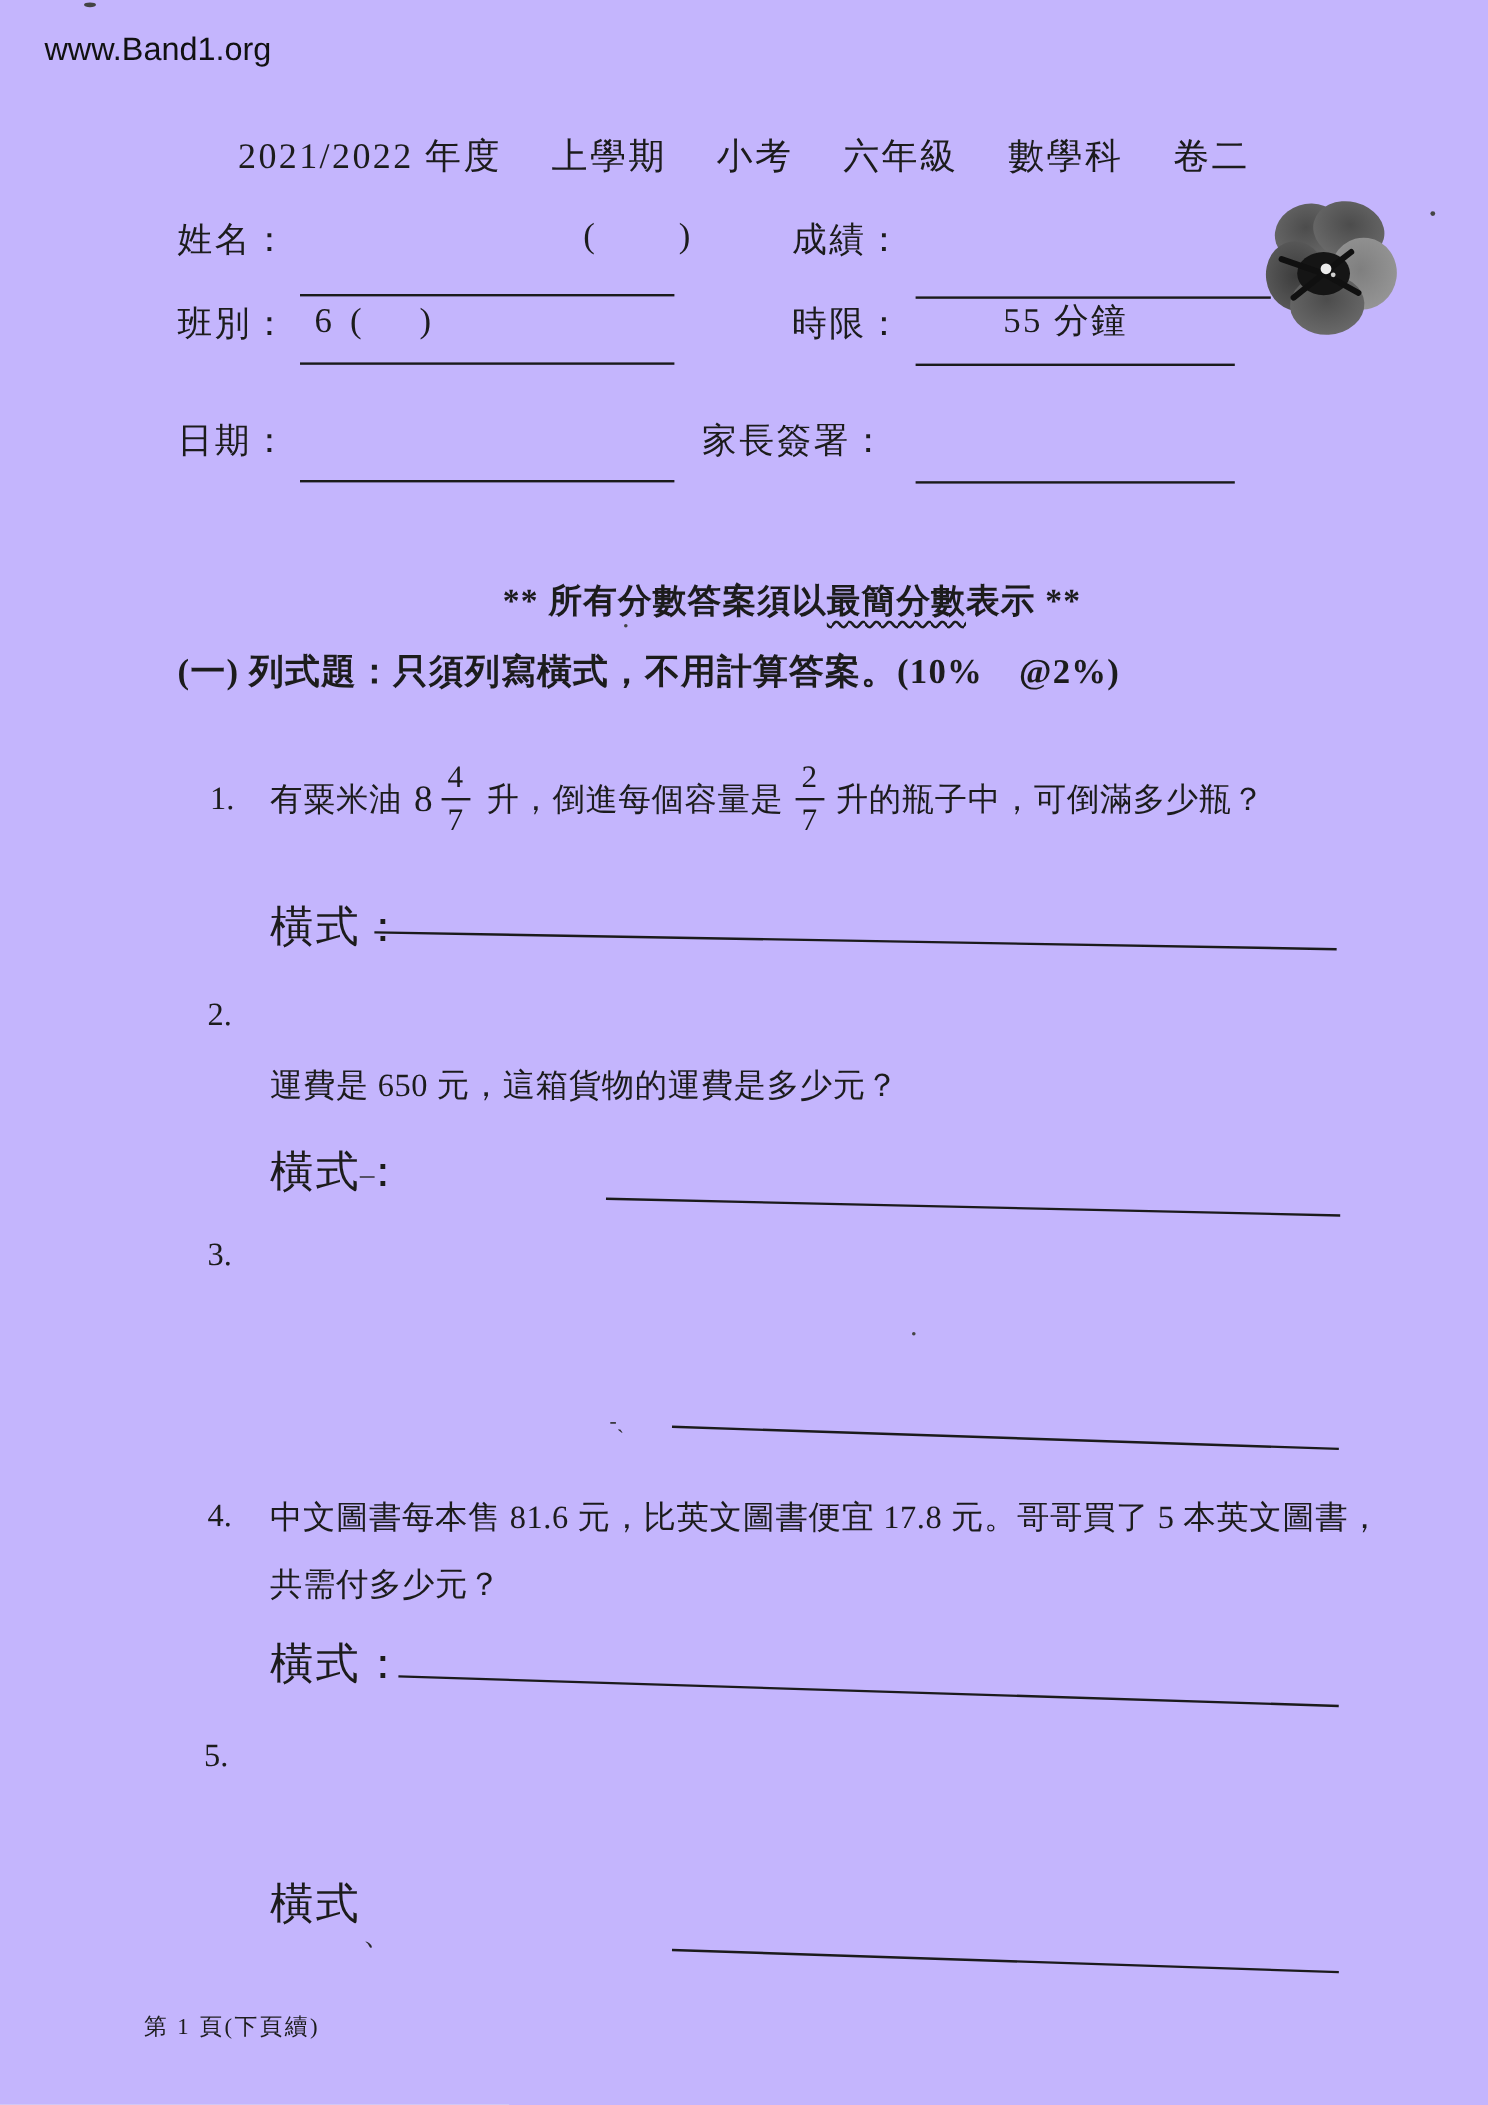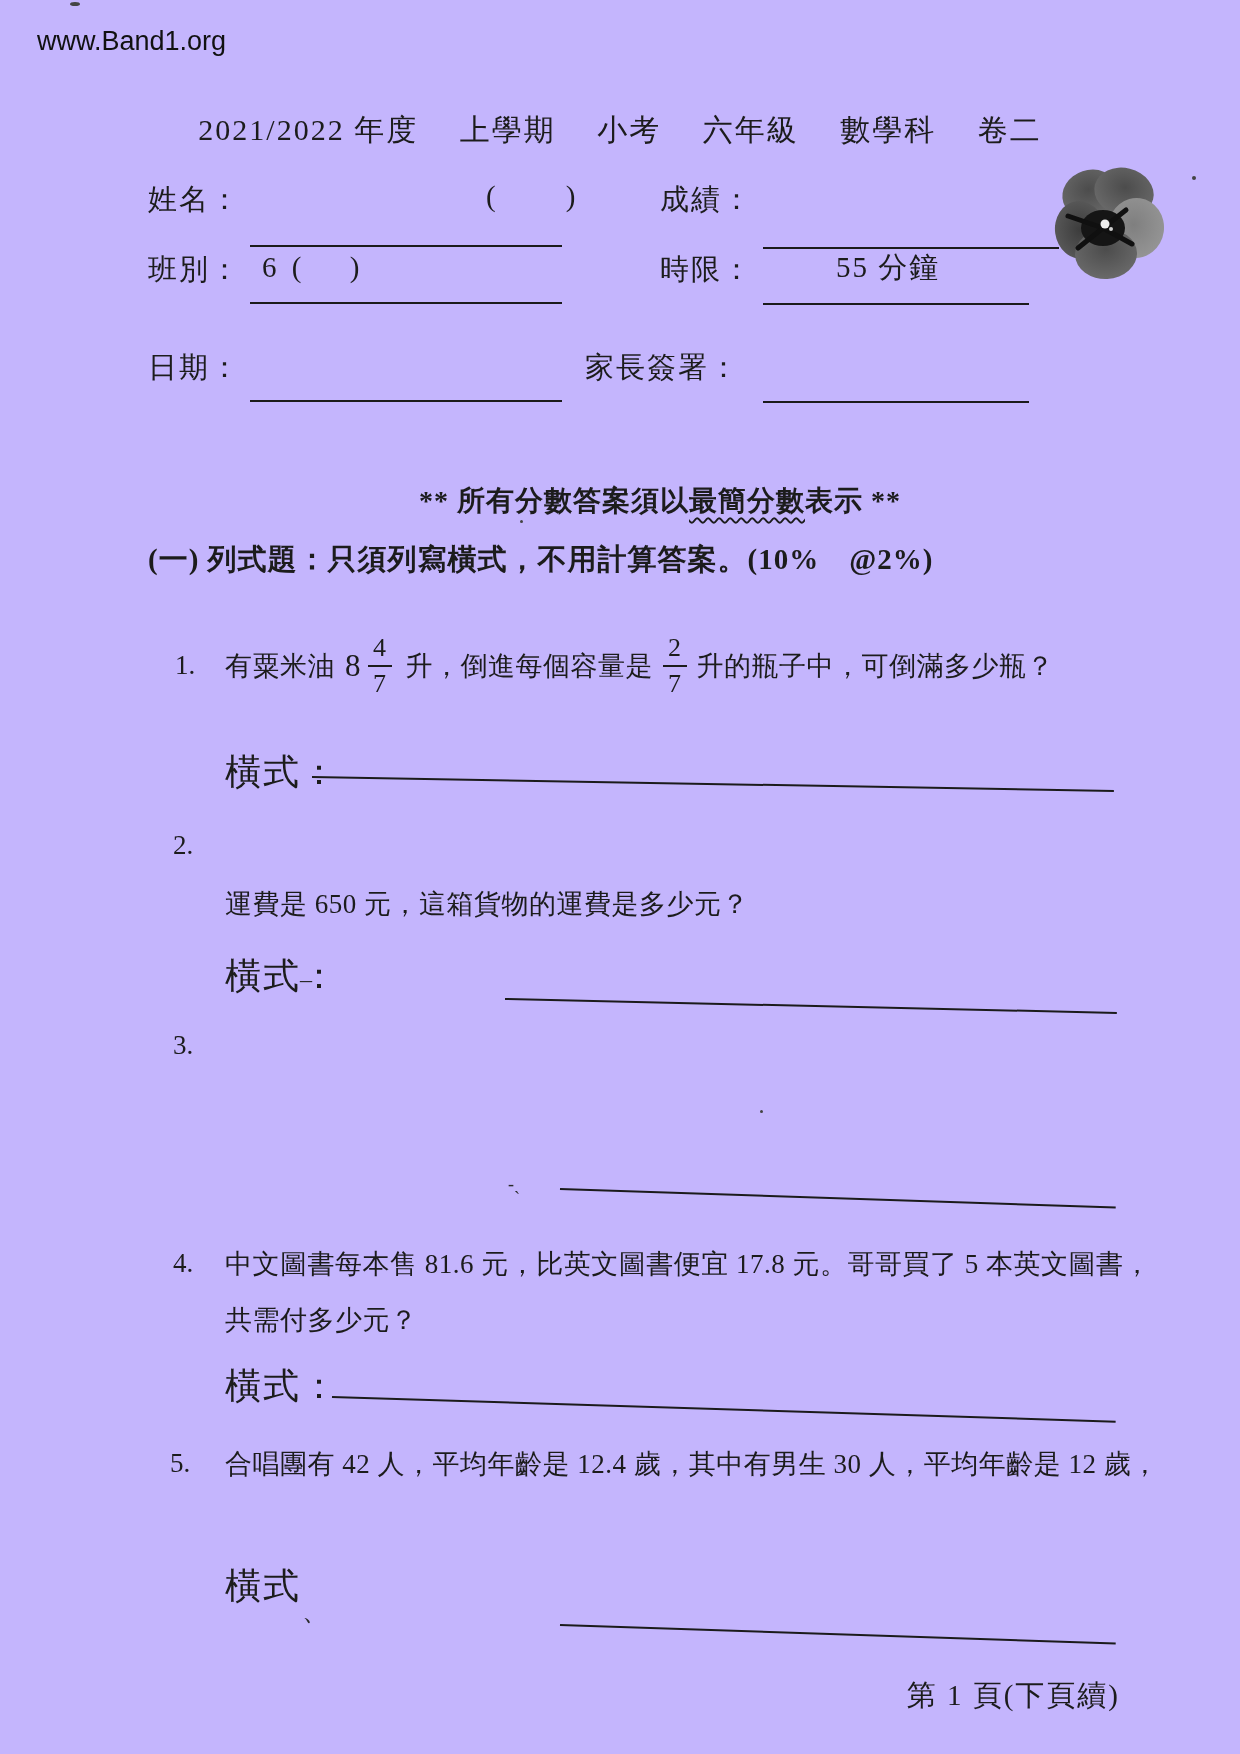--- a/index.html
+++ b/index.html
@@ -22,21 +22,21 @@
   .qtext{font-size:27px;letter-spacing:0.5px;white-space:nowrap;}
   .qline{display:flex;align-items:center;white-space:nowrap;}
   .anslabel{font-size:36px;letter-spacing:2px;white-space:nowrap;}
   .bold{font-weight:700;}
   .frac{display:inline-flex;flex-direction:column;align-items:center;line-height:1;font-size:26px;margin:0 6px;vertical-align:middle;}
   .frac .bar{width:100%;height:2px;background:#1c1c1c;margin:0;}
   .frac .num{padding:0 5px 4px;}
   .frac .den{padding:4px 5px 0;}
   .mixed{display:inline-flex;align-items:center;}
   .whole{font-size:31px;margin-right:1px;}
-  .footer{font-size:29px;letter-spacing:2px;text-align:right;white-space:nowrap;font-family:Liberation Serif, serif;}
+  .footer{font-size:19px;letter-spacing:2px;text-align:left;white-space:nowrap;font-family:Liberation Serif, serif;}
   .stray{color:#2a2a2a;}
   .speck{position:absolute;background:#444;border-radius:50%;}
 </style>
 </head>
 <body>
 
 <div class="page">
 
   <div class="abs watermark" style="left:37px;top:26px;">www.Band1.org</div>
 
@@ -132,21 +132,20 @@
   <div class="abs stray" style="left:508px;top:1174px;font-size:18px;">-ˏ</div>
   <div class="rule" style="left:560px;top:1188px;width:556px;transform:rotate(1.9deg);"></div>
 
   <div class="abs qnum" style="left:173px;top:1248px;">4.</div>
   <div class="abs qtext" style="left:225px;top:1246px;">中文圖書每本售 81.6 元，比英文圖書便宜 17.8 元。哥哥買了 5 本英文圖書，</div>
   <div class="abs qtext" style="left:225px;top:1302px;">共需付多少元？</div>
   <div class="abs anslabel" style="left:225px;top:1362px;">橫式：</div>
   <div class="rule" style="left:332px;top:1396px;width:784px;transform:rotate(1.8deg);"></div>
 
   <div class="abs qnum" style="left:170px;top:1448px;">5.</div>
-  <div class="abs qtext" style="left:225px;top:1446px;">合唱團有 42 人，平均年齡是 12.4 歲，其中有男生 30 人，平均年齡是 12 歲，</div>
   <div class="abs anslabel" style="left:225px;top:1562px;">橫式</div>
   <div class="abs stray" style="left:302px;top:1594px;font-size:26px;">、</div>
   <div class="rule" style="left:560px;top:1624px;width:556px;transform:rotate(1.9deg);"></div>
 
   <div class="abs footer" style="left:120px;top:1676px;width:1000px;">第 1 頁(下頁續)</div>
 
   <div class="speck" style="left:70px;top:2px;width:10px;height:4px;"></div>
   <div class="speck" style="left:1192px;top:176px;width:4px;height:4px;"></div>
   <div class="speck" style="left:520px;top:520px;width:3px;height:3px;"></div>
   <div class="speck" style="left:760px;top:1110px;width:3px;height:3px;"></div>

